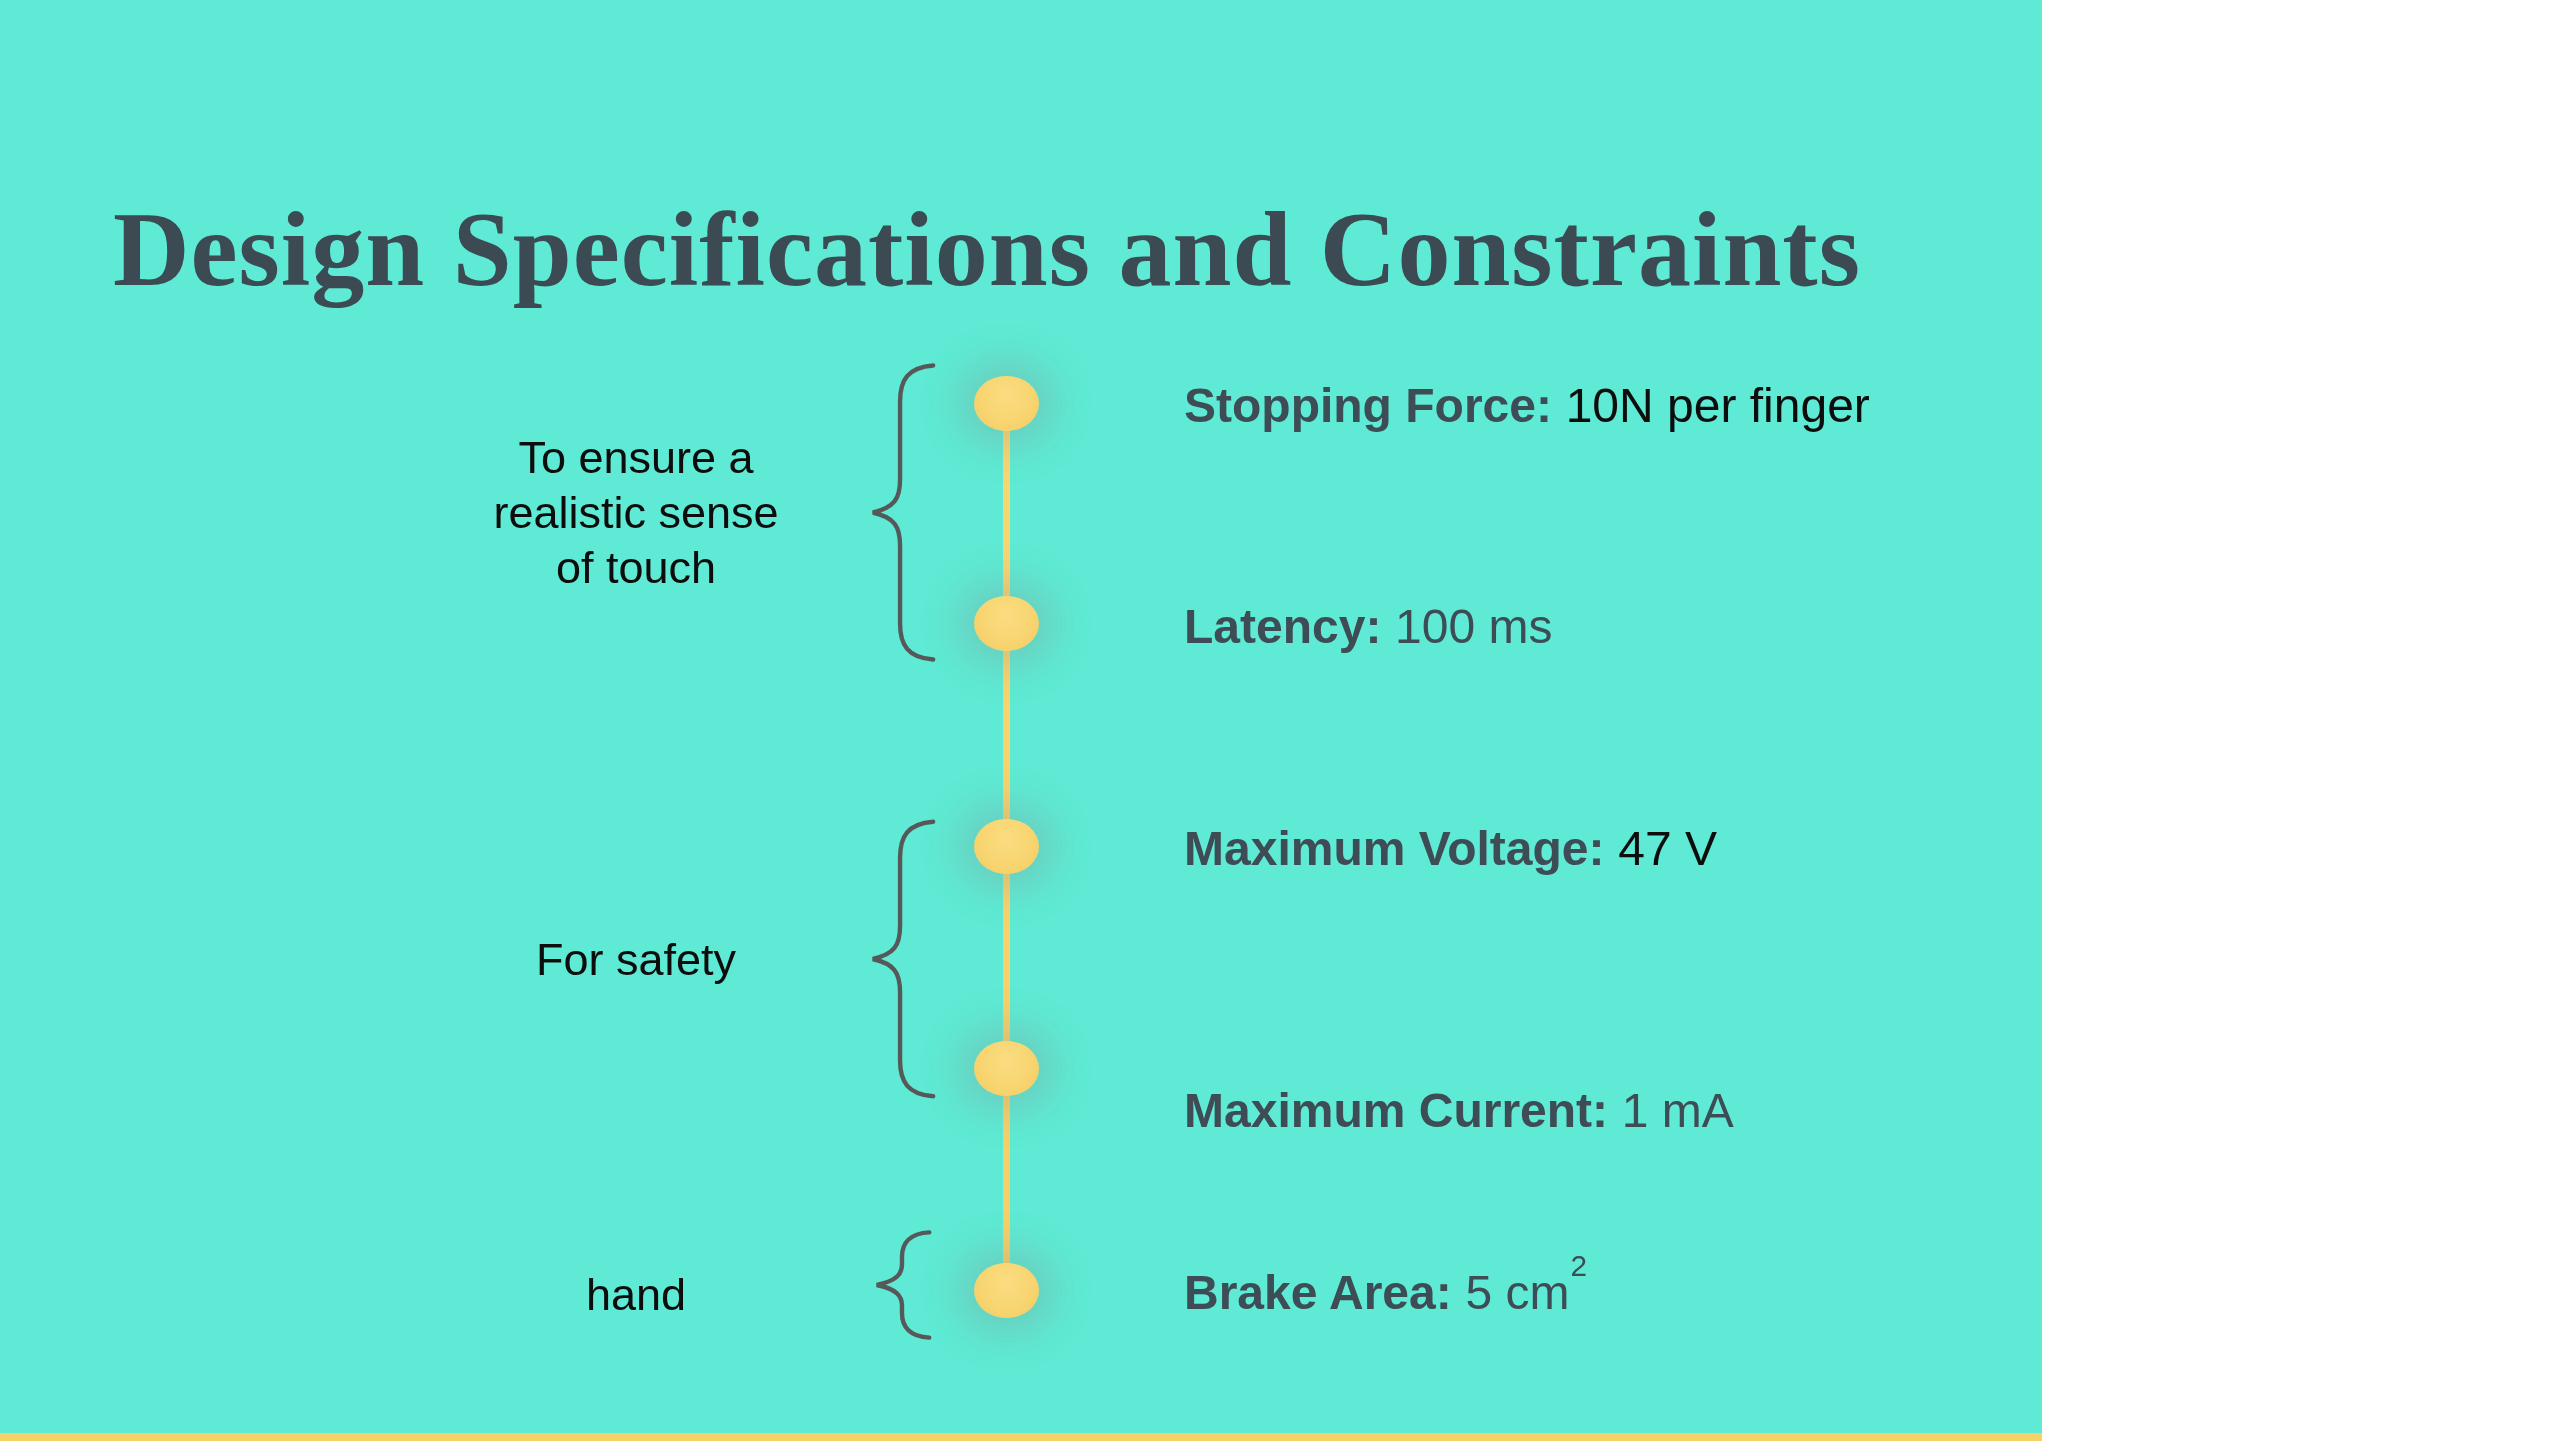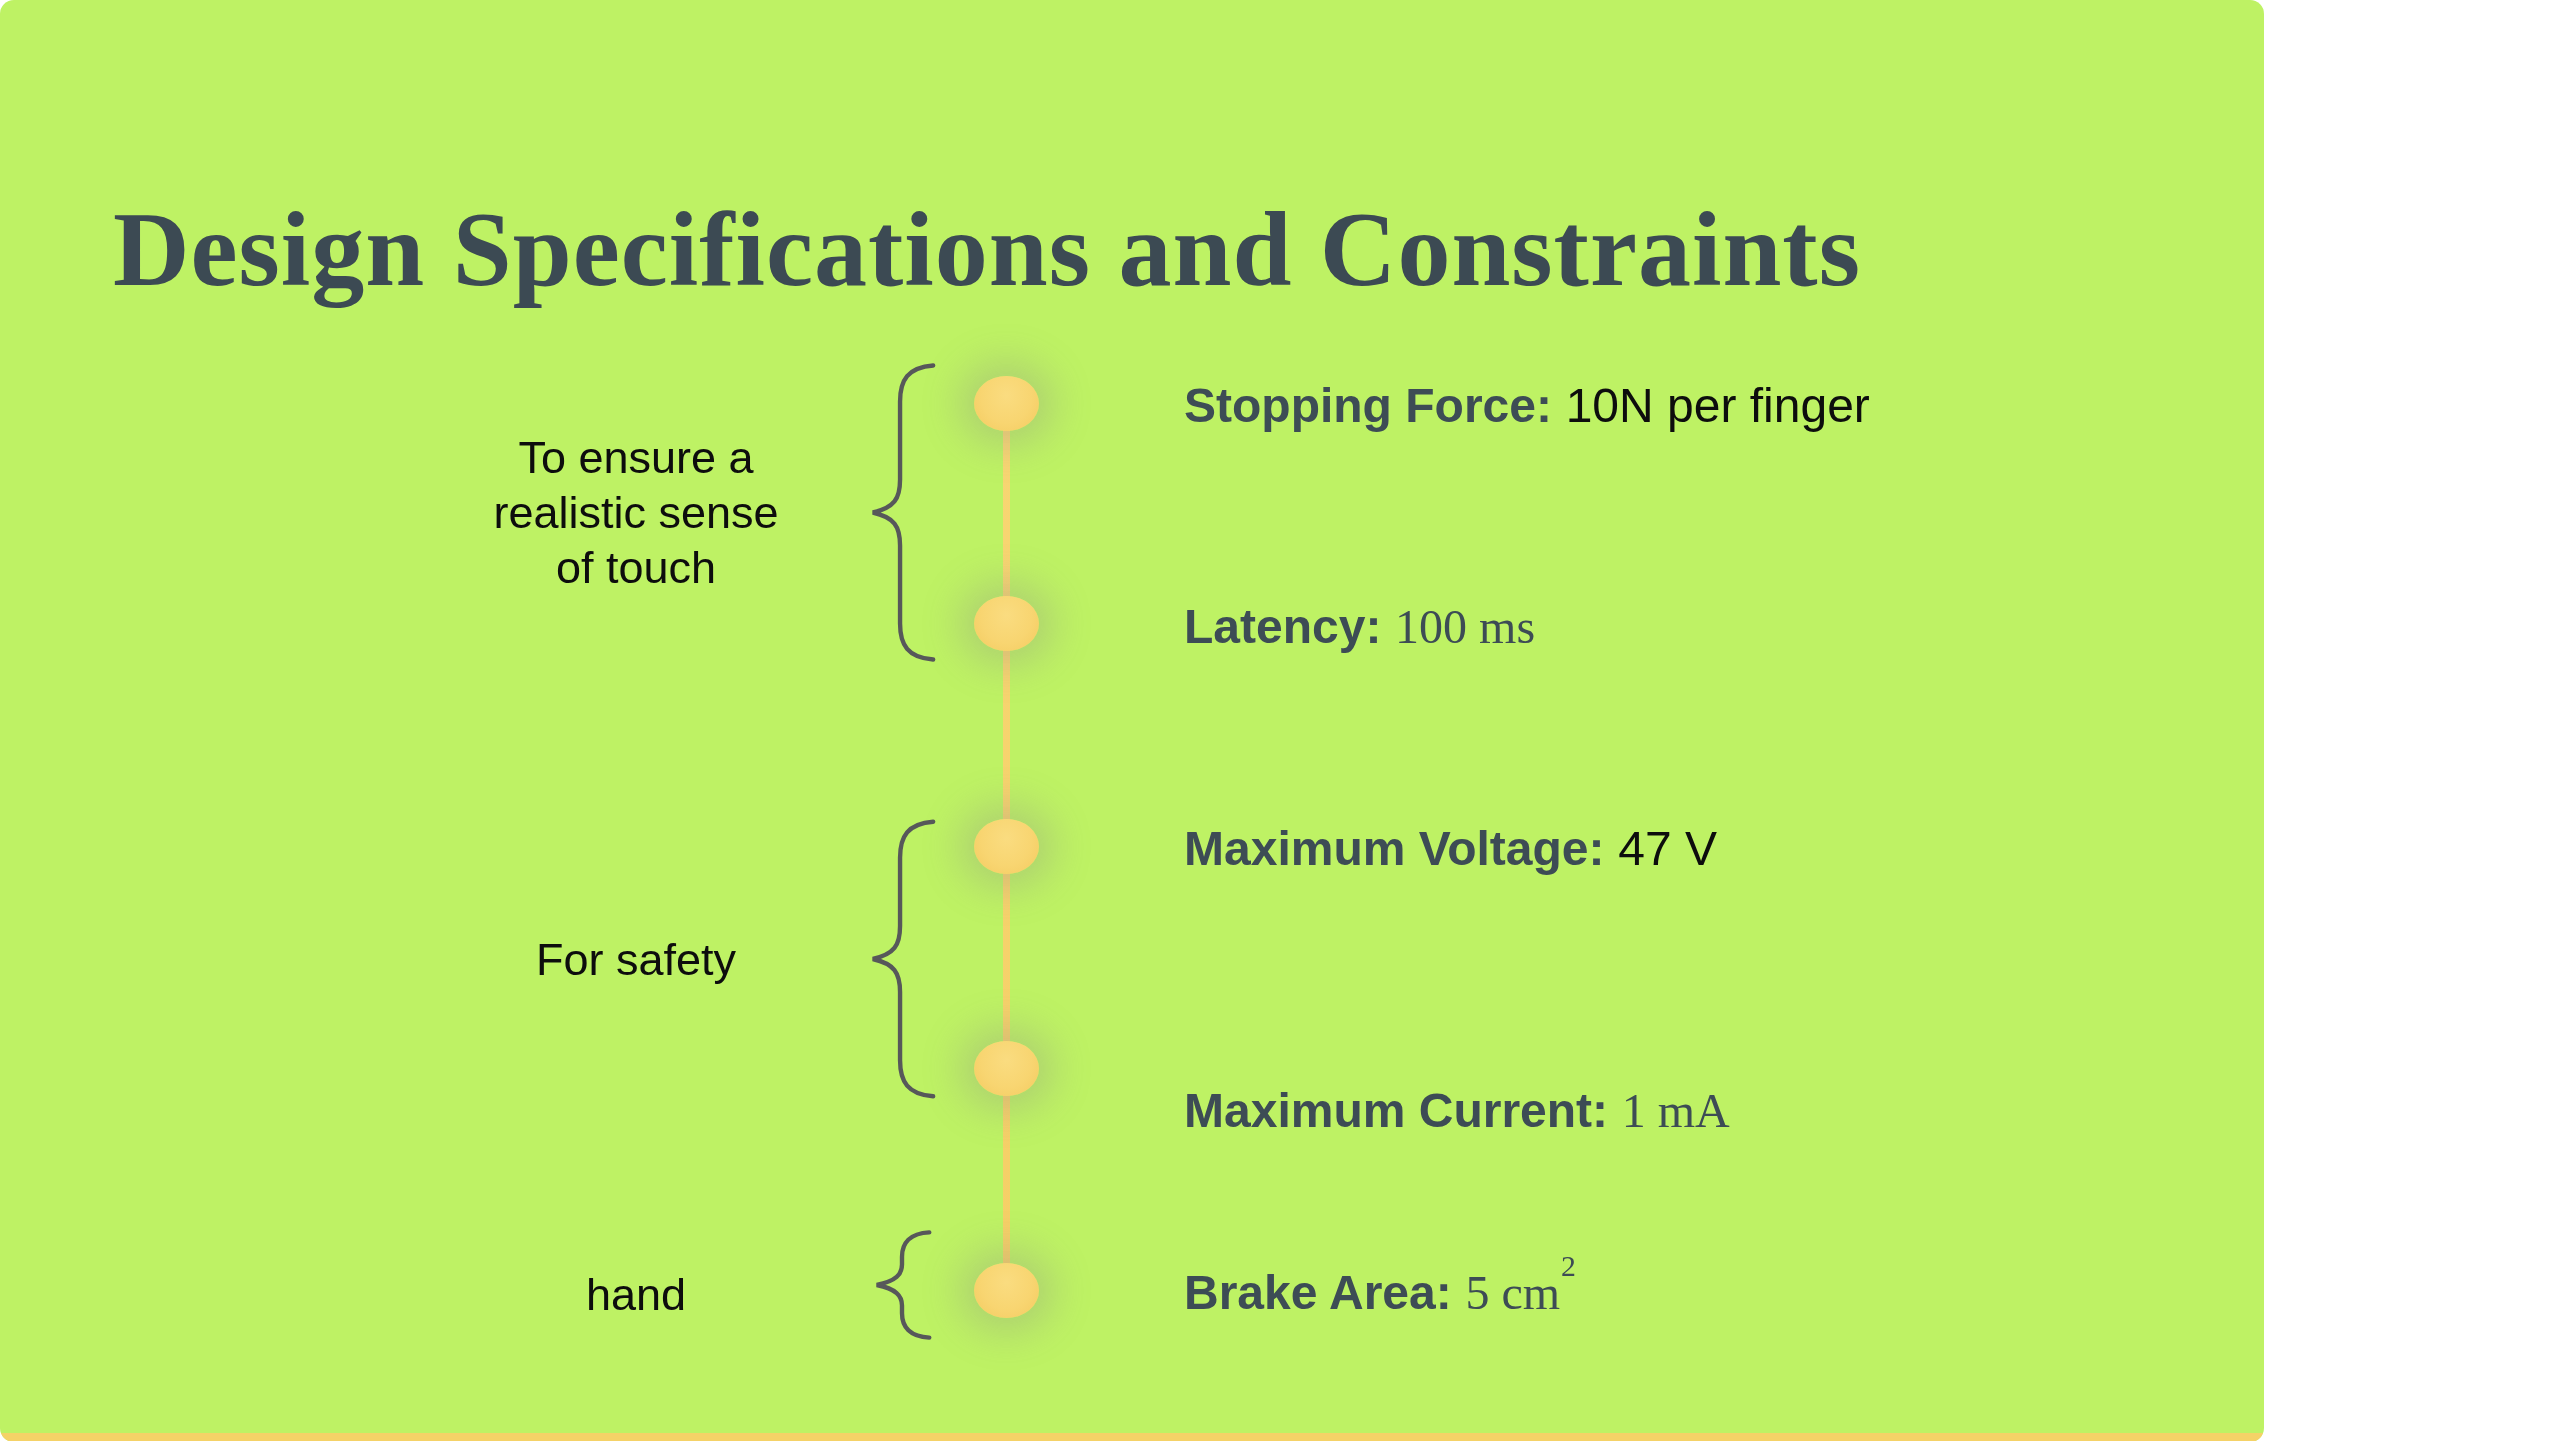--- a/index.html
+++ b/index.html
@@ -1,23 +1,22 @@
 <!DOCTYPE html>
 <html><head>
 <meta charset="utf-8">
 <style>
   html,body{margin:0;padding:0;background:#ffffff;}
   .slide{
     position:relative;
-    width:2264px;
+    width:2042px;
     height:1442px;
-    background:#bef264;
+    background:#5eead4;
     overflow:hidden;
     font-family:"Liberation Sans", sans-serif;
-    border-radius:14px;
   }
   .slide-title{
     position:absolute;
     left:113px;
     top:115px;
     font-family:"Liberation Serif", serif;
     font-weight:700;
     font-size:106px;
     line-height:1.2;
     letter-spacing:1px;
@@ -79,21 +78,21 @@
   .spec-2{top:626px;}
   .spec-3{top:848px;}
   .spec-4{top:1110px;}
   .spec-5{top:1292px;}
   .spec .label{
     font-weight:700;
     color:#3D4C55;
     margin-right:13.7px;
   }
   .spec .val-black{color:#0D0D0D;font-weight:400;}
-  .spec .val-slate{color:#3D4C55;font-weight:400;font-family:Liberation Serif, serif;}
+  .spec .val-slate{color:#3D4C55;font-weight:400;}
   .spec sup{
     font-size:62%;
     position:relative;
     top:-0.55em;
     margin-left:1px;
   }
   .bottom-bar{
     position:absolute;
     left:0;
     bottom:0;

